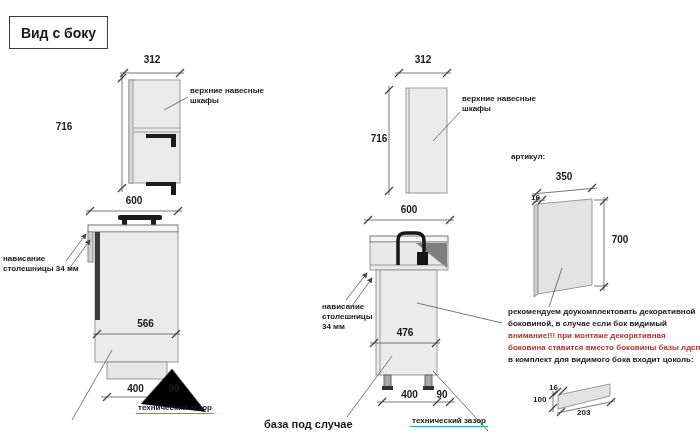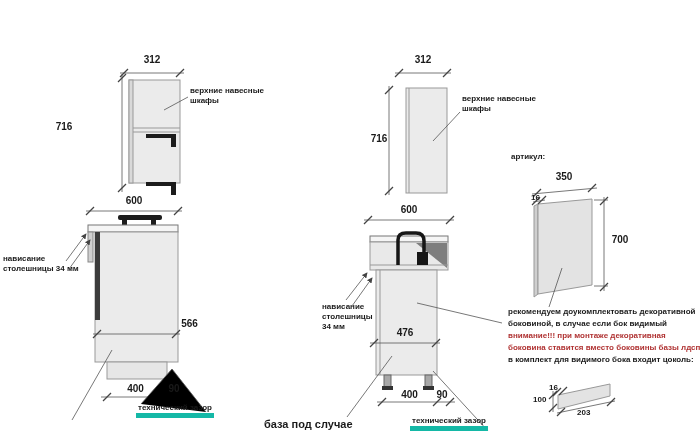--- a/index.html
+++ b/index.html
@@ -10,21 +10,21 @@
   svg{position:absolute;left:0;top:0;}
   .lbl{position:absolute;font-weight:bold;white-space:nowrap;}
   .dim{font-size:10px;text-align:center;}
   .small{font-size:8px;line-height:1.25;white-space:normal;}
   .caption{font-size:11px;}
   .title-box{
     position:absolute;left:9px;top:16px;width:97px;height:31px;
     border:1px solid #3a3a3a;display:flex;align-items:center;justify-content:center;
     font-size:14px;font-weight:bold;
   }
-  .techgap{font-size:8px;border-bottom:5px solid #14b8a6;padding:0 2px 1px 2px;}
+  .techgap{font-size:8px;border-bottom:1px solid #14b8a6;padding:0 2px 1px 2px;}
   .note{font-size:8px;line-height:12px;font-weight:bold;}
   .warn{color:#b03333;}
   .tiny{font-size:8px;}
 </style>
 </head>
 <body>
 
 <div class="canvas">
 
   <svg width="700" height="438" viewBox="0 0 700 438">
@@ -158,27 +158,28 @@
         <use href="#tk" x="553" y="395"></use>
         <use href="#tk" x="553" y="408"></use>
       <use href="#tk" x="557" y="392"></use>
         <use href="#tk" x="563" y="391"></use>
       <path d="M557 413 L615 401"></path>
         <use href="#tk" x="561" y="412"></use>
         <use href="#tk" x="611" y="402"></use>
     </g>
   </svg>
 
+  <div class="title-box">Вид с боку</div>
 
   <div class="lbl dim" style="left:124px;top:54px;width:56px;">312</div>
   <div class="lbl dim" style="left:46px;top:121px;width:36px;">716</div>
   <div class="lbl small" style="left:190px;top:86px;width:85px;">верхние навесные шкафы</div>
 
   <div class="lbl dim" style="left:90px;top:195px;width:88px;">600</div>
-  <div class="lbl dim" style="left:97px;top:318px;width:97px;margin-left:44px;">566</div>
+  <div class="lbl dim" style="left:97px;top:318px;width:97px;">566</div>
   <div class="lbl dim" style="left:104px;top:383px;width:63px;">400</div>
   <div class="lbl dim" style="left:163px;top:383px;width:22px;">90</div>
   <div class="lbl small" style="left:3px;top:254px;width:80px;">нависание столешницы 34 мм</div>
   <div class="lbl techgap" style="left:136px;top:403px;">технический зазор</div>
 
   <div class="lbl dim" style="left:399px;top:54px;width:48px;">312</div>
   <div class="lbl dim" style="left:361px;top:133px;width:36px;">716</div>
   <div class="lbl small" style="left:462px;top:94px;width:85px;">верхние навесные шкафы</div>
 
   <div class="lbl dim" style="left:368px;top:204px;width:82px;">600</div>

